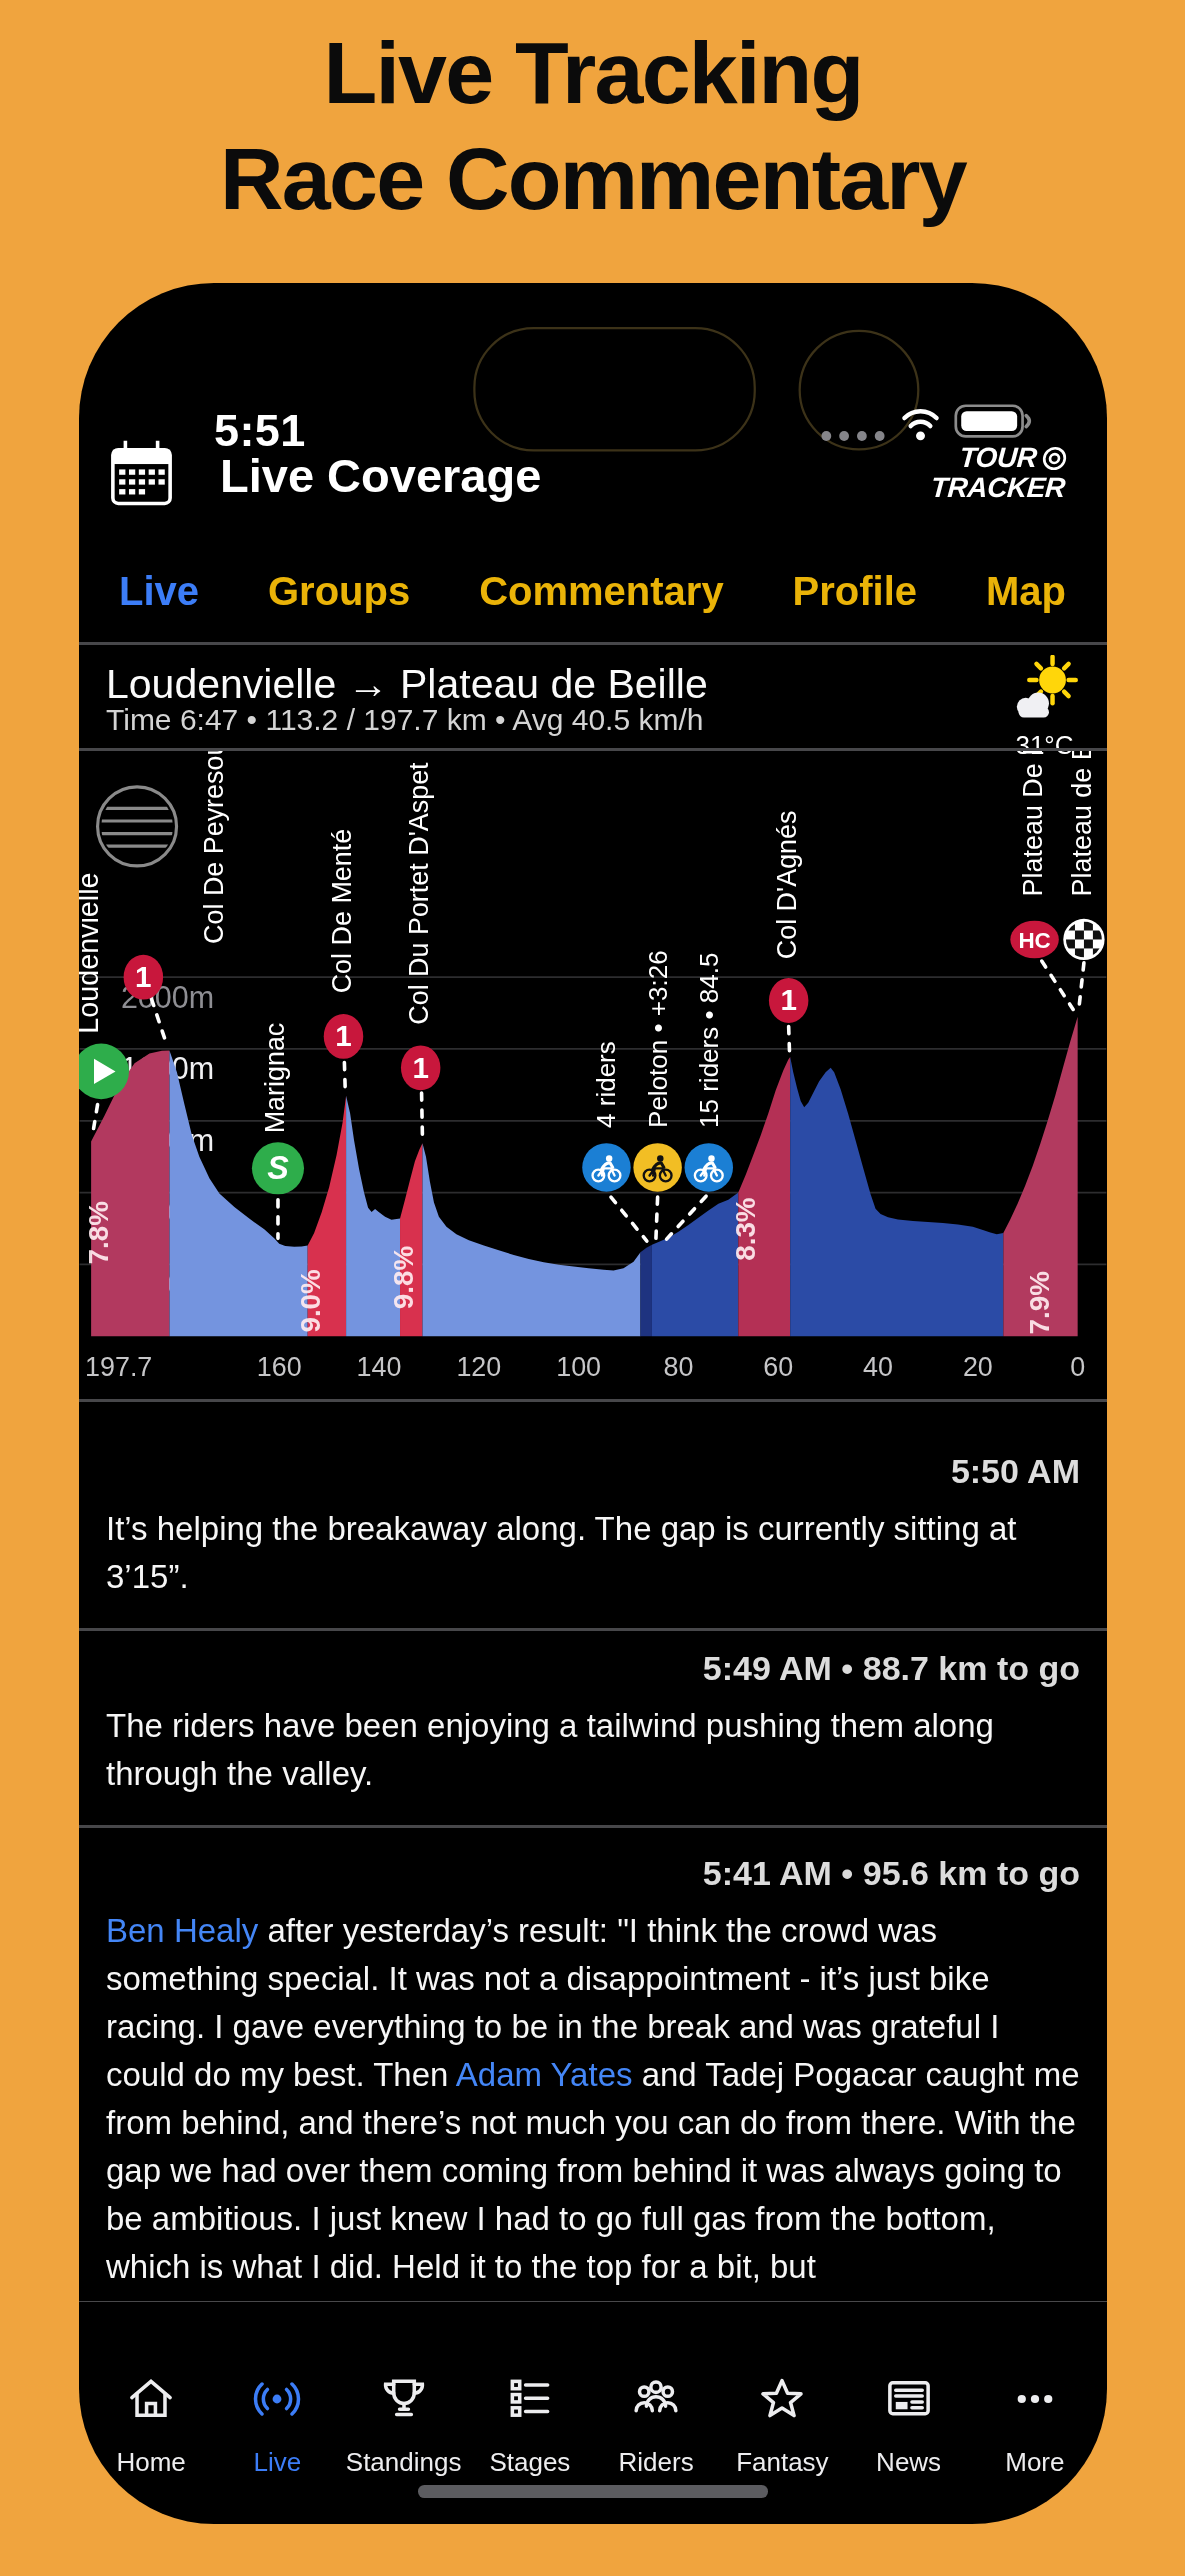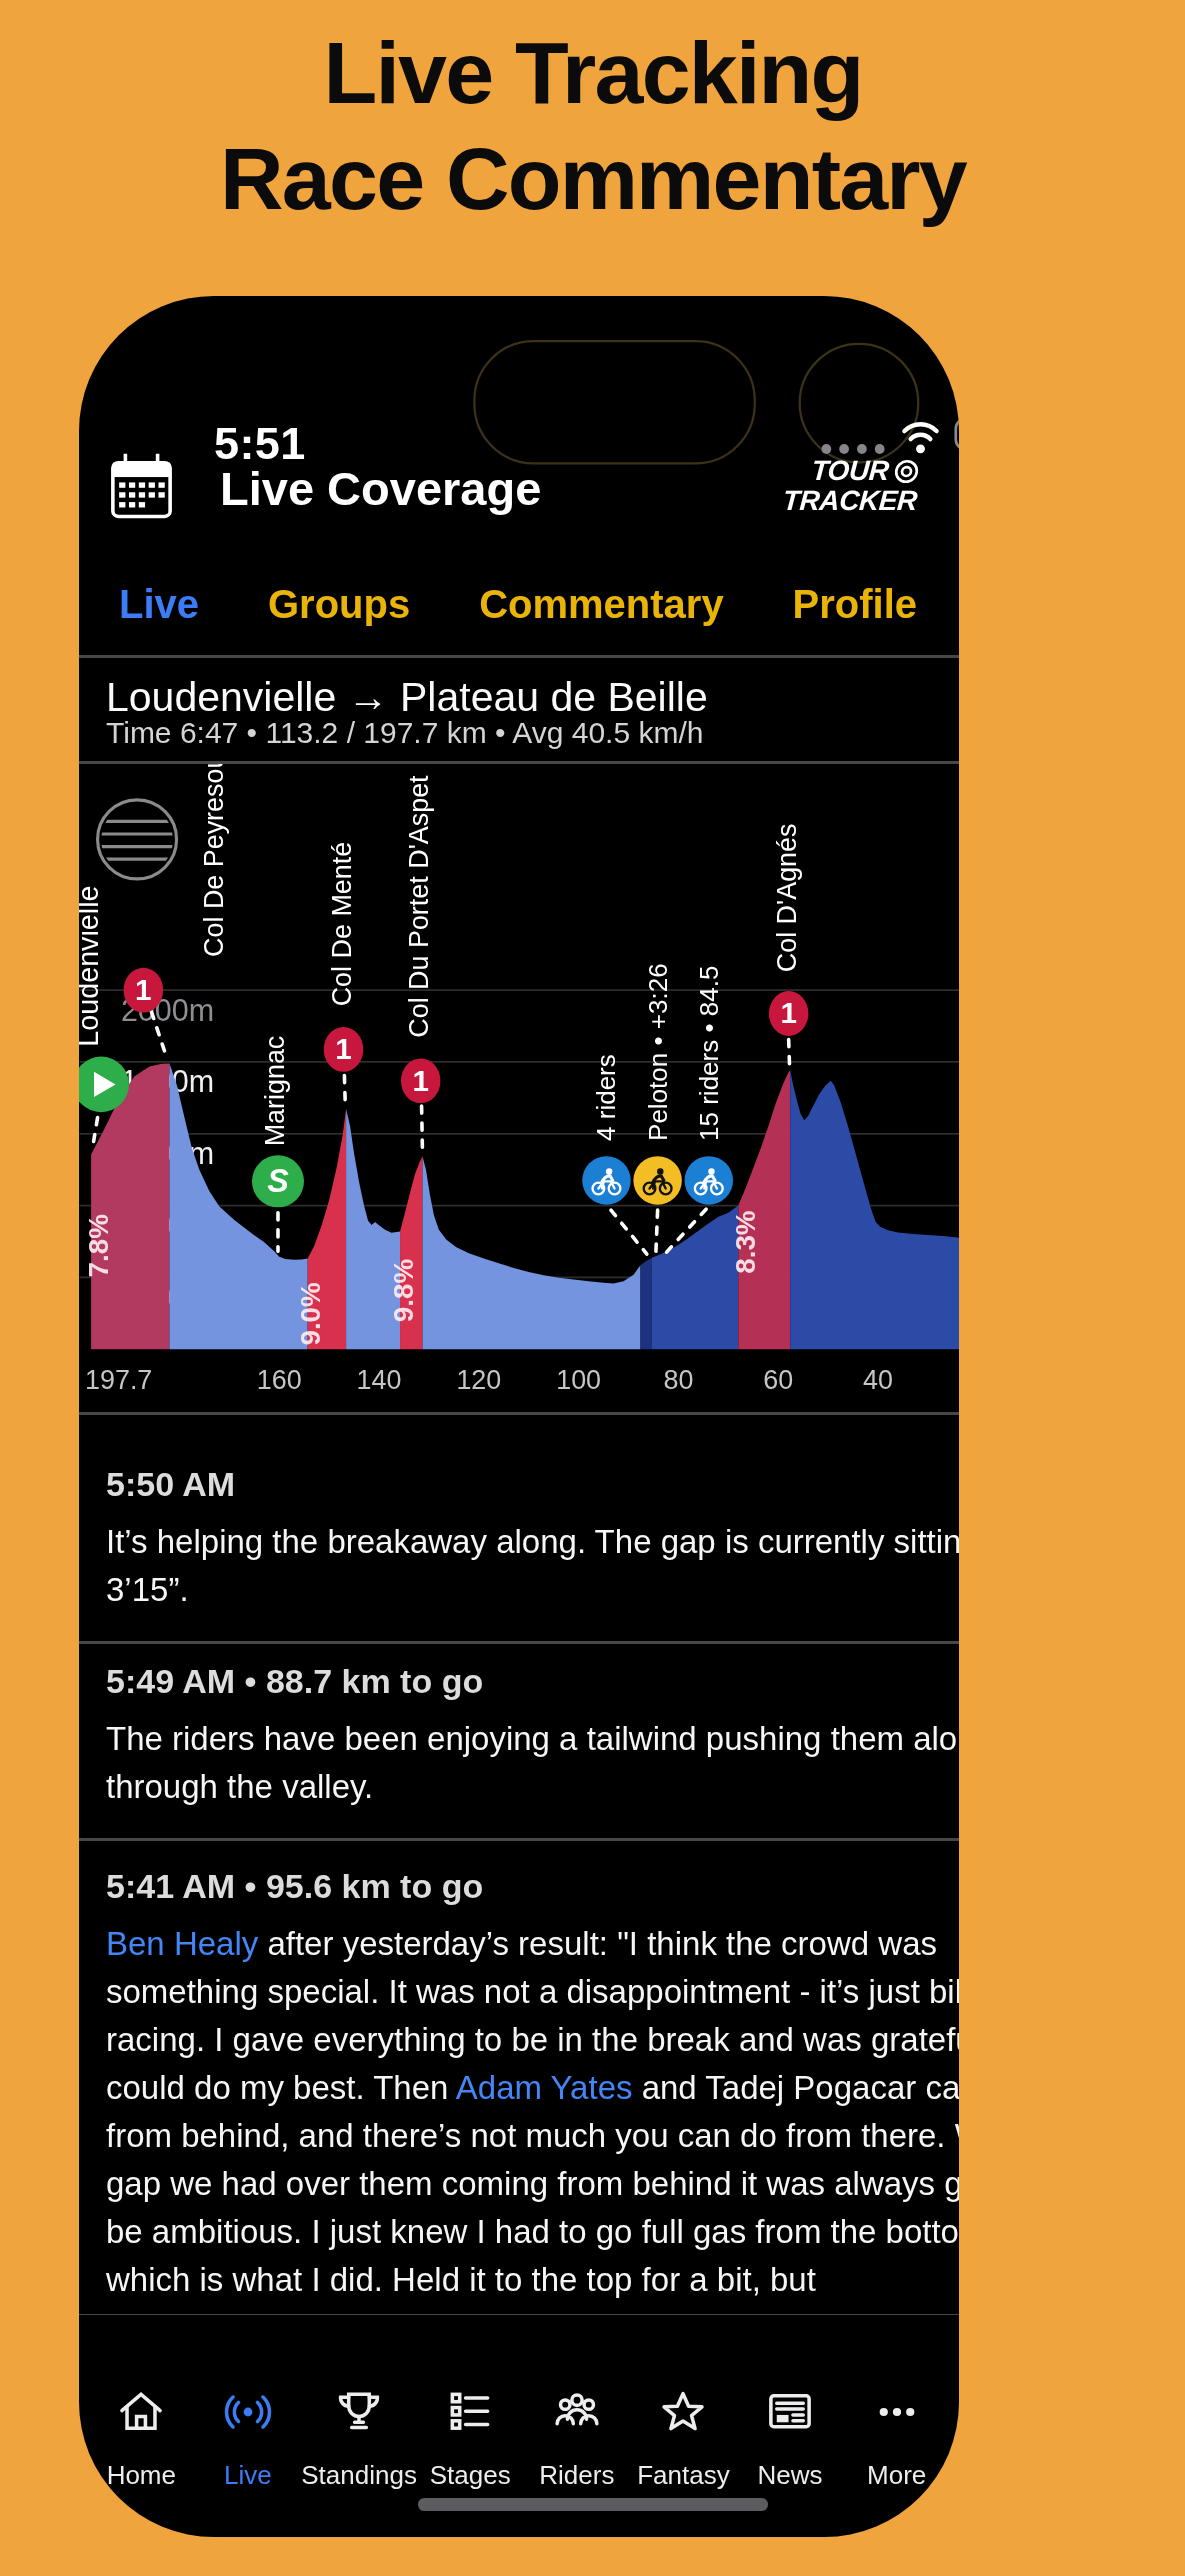--- a/index.html
+++ b/index.html
@@ -2,37 +2,37 @@
 <html style="font-size:14.4px"><head>
 <meta charset="utf-8">
 <style>
   html,body{margin:0;padding:0;background:#F0A43E;}
   *{box-sizing:border-box;}
   .canvas{position:relative;width:1186px;height:2576px;background:#F0A43E;overflow:hidden;
           font-family:"Liberation Sans","DejaVu Sans",sans-serif;}
   .banner-title{position:absolute;top:20px;left:0;width:100%;text-align:center;
 ic                color:#0b0b0b;}
   .banner-title div{font-size:88px;line-height:106px;font-weight:700;letter-spacing:-1.8px;color:#0b0b0b;}
-  .phone{position:absolute;left:79px;top:296px;width:880px;height:2241px;background:#000;
+  .phone{position:absolute;left:79px;top:283px;width:1028px;height:2241px;background:#000;
          border-radius:135px;overflow:hidden;}
   .abs{position:absolute;}
   .time{left:135px;top:122px;font-size:45px;font-weight:700;color:#fff;letter-spacing:0.4px;}
   .app-title{left:141px;top:165px;font-size:47px;font-weight:700;color:#fff;}
   .logo{right:41px;top:160px;text-align:right;color:#fff;font-style:italic;font-weight:700;
         font-size:28px;line-height:30px;letter-spacing:-0.4px;transform:skewX(-4deg);}
   .logo .row{display:flex;align-items:center;justify-content:flex-end;gap:5.4px;}
   .tabs{left:40px;top:286px;width:947px;display:flex;justify-content:space-between;align-items:center;}
   .tab{font-size:40px;font-weight:600;color:#eab308;}
   .tab.active{color:#3C7DF7;}
   .divider{left:0;width:100%;height:2.7px;background:#47474A;}
   .stage-title{left:27px;top:370px;font-size:41px;color:#FAFAFA;margin-top:8px;}
   .stage-stats{left:27px;top:420px;font-size:30px;color:#D4D4D4;}
   .temp{left:925px;top:447px;width:81px;text-align:center;font-size:26px;color:#fff;}
   .section{left:27px;width:974px;color:#F6F6F6;}
-  .section .sec-time{font-size:34px;font-weight:700;color:#DCDCDC;line-height:41px;}
+  .section .sec-time{font-size:34px;font-weight:700;color:#DCDCDC;line-height:41px;text-align:right;}
   .section .sec-body{margin-top:12.6px;font-size:33px;line-height:48px;color:#F6F6F6;}
   .section .sec-body .lnk{color:#4486F6;}
   .clipwrap{overflow:hidden;}
   .tabbar{left:0;top:2018px;width:100%;height:223px;border-top:1.8px solid #48484A;
           display:flex;justify-content:space-around;align-items:flex-start;padding:72px 9px 0 9px;}
   .tb-item{display:flex;flex-direction:column;align-items:center;width:117px;}
   .tb-item .tb-label{margin-top:23px;font-size:26px;color:#EDEDEF;}
   .tb-item.active .tb-label{color:#3C7DF7;}
   .home-indicator{left:339px;top:2202px;width:350px;height:12.6px;border-radius:6.3px;background:#5C5C60;}
   svg text{font-family:"Liberation Sans","DejaVu Sans",sans-serif;}

